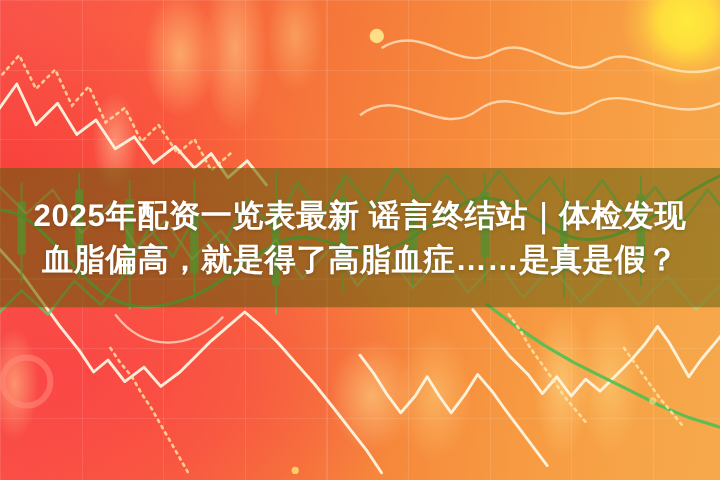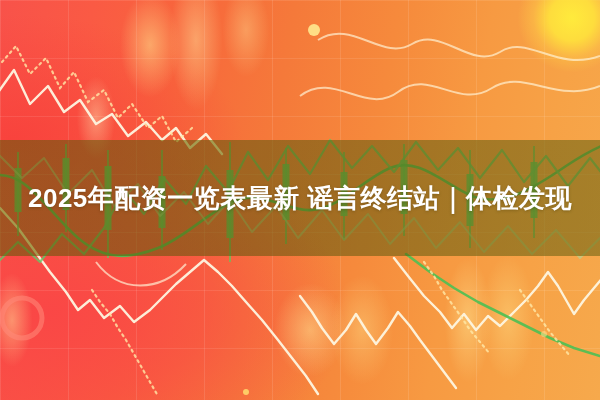--- a/index.html
+++ b/index.html
@@ -196,15 +196,16 @@
     <circle cx="246" cy="392" r="3" fill="#ffd66a" opacity="0.9"></circle>
     <circle cx="544" cy="334" r="3" fill="#ffe08a" opacity="0.6"></circle>
     <circle cx="22" cy="318" r="20" fill="none" stroke="#ff8a7a" stroke-width="5" opacity="0.55"></circle>
   </svg>
 
   <div id="band"></div>
   <div id="band-tint"></div>
 
   <div id="headline">
     <div class="hl-line">2025年配资一览表最新 谣言终结站｜体检发现</div>
+    <div class="hl-line">血脂偏高，就是得了高脂血症……是真是假？</div>
   </div>
 
 </div>
 
 </body></html>

